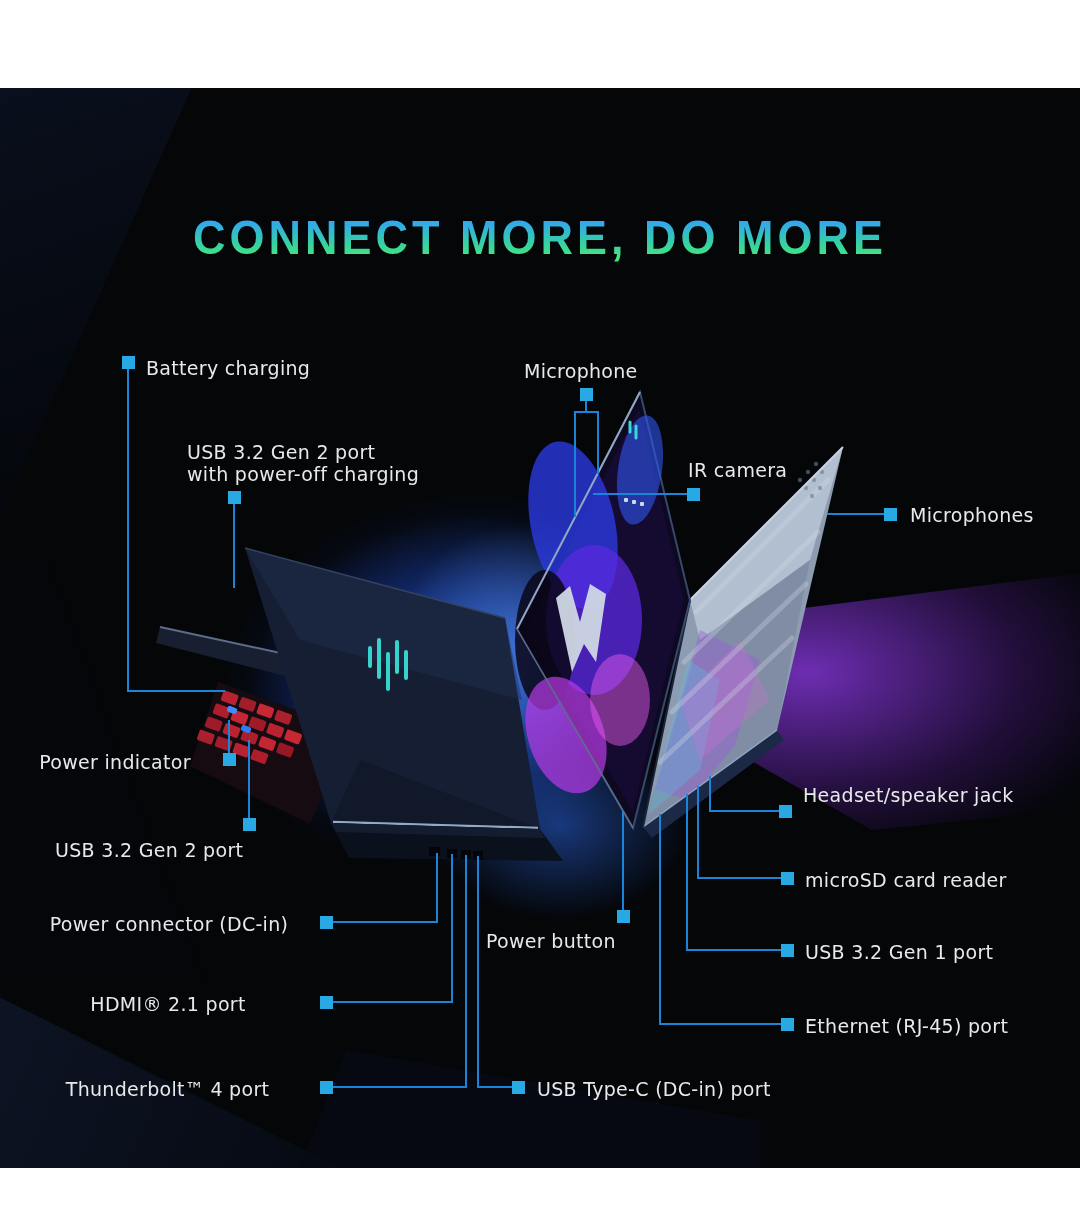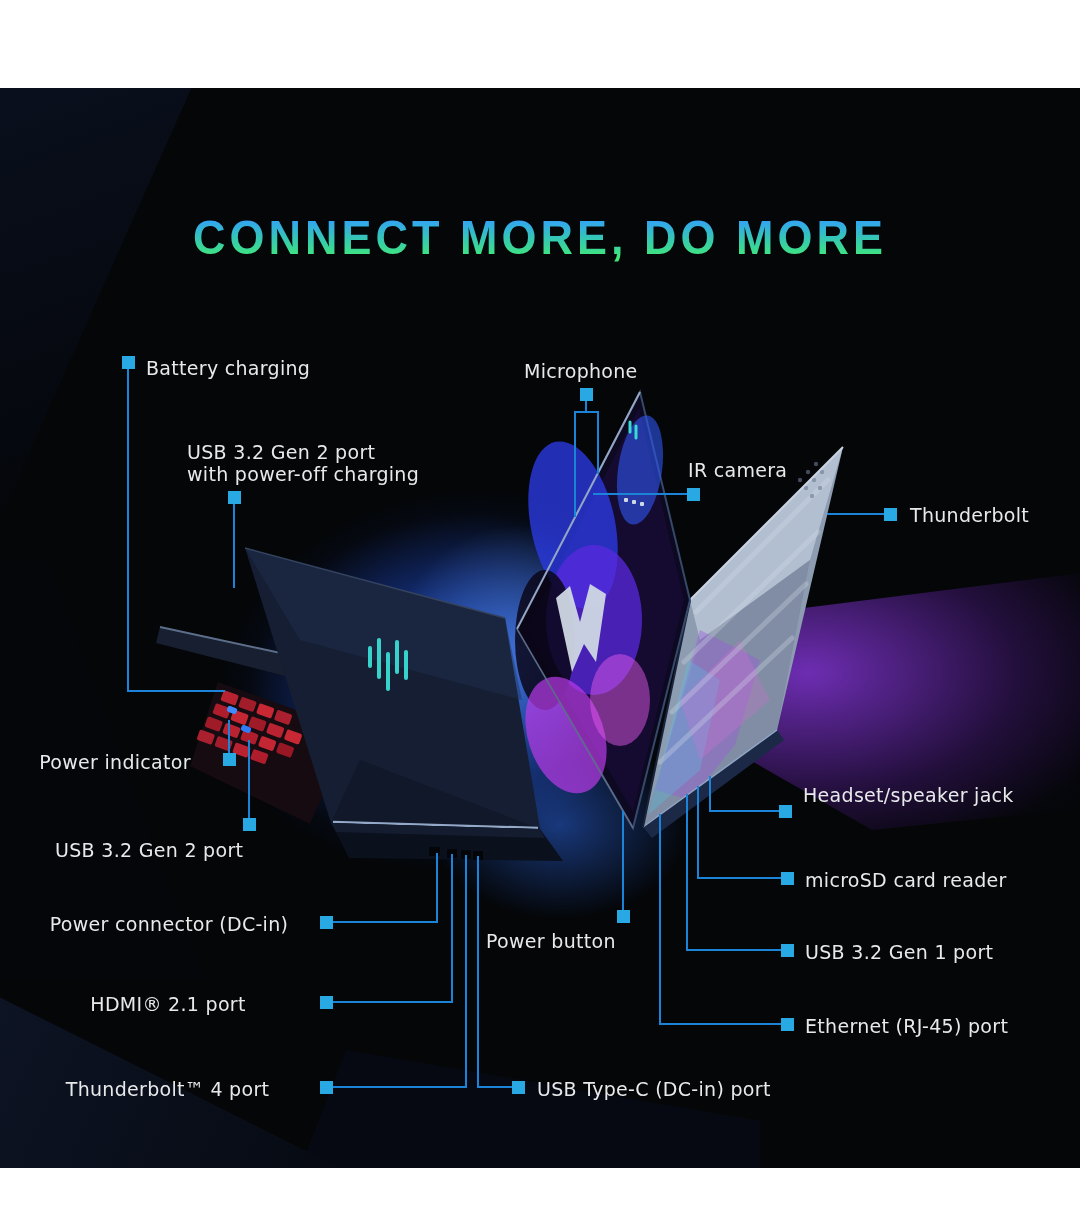--- a/index.html
+++ b/index.html
@@ -239,21 +239,21 @@
 <div class="mk" style="left:779px;top:805px"></div>
 <div class="mk" style="left:781px;top:872px"></div>
 <div class="mk" style="left:781px;top:944px"></div>
 <div class="mk" style="left:781px;top:1018px"></div>
 
 <div class="co" style="left:146px;top:357px">Battery charging</div>
 <div class="co two" style="left:187px;top:441px">USB 3.2 Gen 2 port
 with power-off charging</div>
 <div class="co" style="left:524px;top:360px">Microphone</div>
 <div class="co" style="left:688px;top:459px">IR camera</div>
-<div class="co" style="left:910px;top:504px">Thunderbolt</div>
+<div class="co" style="left:910px;top:504px">Microphones</div>
 <div class="co r" style="left:20px;width:190px;top:751px">Power indicator</div>
 <div class="co" style="left:55px;top:839px">USB 3.2 Gen 2 port</div>
 <div class="co r" style="left:30px;width:278px;top:913px">Power connector (DC-in)</div>
 <div class="co r" style="left:30px;width:276px;top:993px">HDMI® 2.1 port</div>
 <div class="co r" style="left:30px;width:275px;top:1078px">Thunderbolt™ 4 port</div>
 <div class="co" style="left:486px;top:930px">Power button</div>
 <div class="co" style="left:537px;top:1078px">USB Type-C (DC-in) port</div>
 <div class="co" style="left:803px;top:784px">Headset/speaker jack</div>
 <div class="co" style="left:805px;top:869px">microSD card reader</div>
 <div class="co" style="left:805px;top:941px">USB 3.2 Gen 1 port</div>

